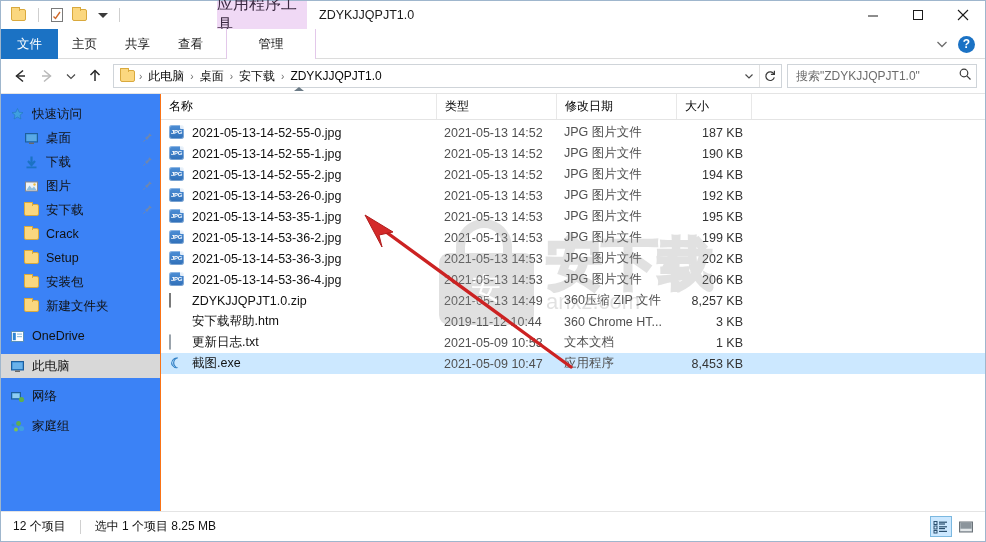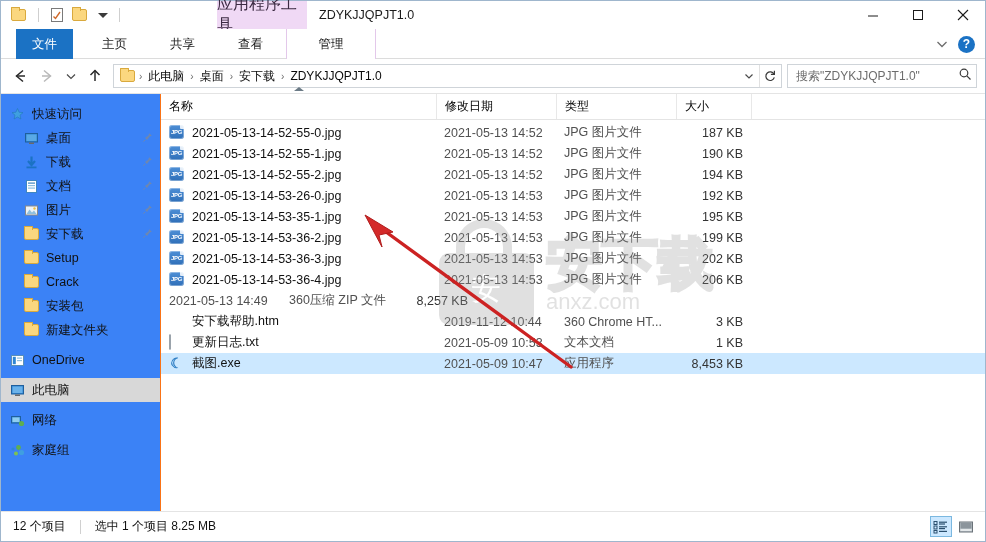--- a/index.html
+++ b/index.html
@@ -65,21 +65,20 @@
     flex: 0 0 30px;
     display: flex; align-items: stretch;
     background: #ffffff;
     border-bottom: 1px solid #dcdcdc;
   }
   .tab {
     display: flex; align-items: center; justify-content: center;
     font-size: 12.5px; color: #1b1b1b;
     padding: 0 14px; min-width: 46px;
     height: 30px;
-    margin-left: 15px;
   }
   .tab.file {
     background: #1b72c4; color: #ffffff;
     min-width: 52px; padding: 0 16px;
   }
   .tab.manage {
     background: #ffffff;
     border-left: 1px solid #e3c8ea;
     border-right: 1px solid #e3c8ea;
     min-width: 90px;
@@ -501,37 +500,20 @@
         </span>
         <span class="ni-label">下载</span>
         <span class="pin">
           <svg width="11" height="11" viewBox="0 0 11 11">
               <path d="M7.2 1.2 L9.8 3.8 L7.6 4.6 L5 8 L3 6 L6.4 3.4 Z" fill="#8a8a8a"></path>
               <line x1="3" y1="8" x2="1.4" y2="9.6" stroke="#8a8a8a" stroke-width="1"></line>
             </svg>
         </span>
       </div>
 
-      <div class="navitem lvl1">
-        <span class="ni-icon">
-          <svg width="15" height="15" viewBox="0 0 15 15">
-            <rect x="2.5" y="1.5" width="10" height="12" fill="#fff" stroke="#3f86c0"></rect>
-            <rect x="4" y="3.5" width="7" height="1.2" fill="#3f86c0"></rect>
-            <rect x="4" y="6" width="7" height="1.2" fill="#8fbfe0"></rect>
-            <rect x="4" y="8.5" width="7" height="1.2" fill="#8fbfe0"></rect>
-          </svg>
-        </span>
-        <span class="ni-label">文档</span>
-        <span class="pin">
-          <svg width="11" height="11" viewBox="0 0 11 11">
-              <path d="M7.2 1.2 L9.8 3.8 L7.6 4.6 L5 8 L3 6 L6.4 3.4 Z" fill="#8a8a8a"></path>
-              <line x1="3" y1="8" x2="1.4" y2="9.6" stroke="#8a8a8a" stroke-width="1"></line>
-            </svg>
-        </span>
-      </div>
 
       <div class="navitem lvl1">
         <span class="ni-icon">
           <svg width="15" height="15" viewBox="0 0 15 15">
             <rect x="1.5" y="3" width="12" height="9" fill="#eef3f7" stroke="#8a8a8a"></rect>
             <path d="M2.5 11 L5.5 6.5 L8 9.5 L10 7.5 L12.5 11 Z" fill="#8fc0e0"></path>
             <circle cx="10.5" cy="5.5" r="1.2" fill="#f0c040"></circle>
           </svg>
         </span>
         <span class="ni-label">图片</span>
@@ -553,28 +535,28 @@
               <path d="M7.2 1.2 L9.8 3.8 L7.6 4.6 L5 8 L3 6 L6.4 3.4 Z" fill="#8a8a8a"></path>
               <line x1="3" y1="8" x2="1.4" y2="9.6" stroke="#8a8a8a" stroke-width="1"></line>
             </svg>
         </span>
       </div>
 
       <div class="navitem lvl1">
         <span class="ni-icon">
             <span class="folder" style="left:1px;top:2px"></span>
           </span>
-        <span class="ni-label">Setup</span>
+        <span class="ni-label">Crack</span>
       </div>
 
       <div class="navitem lvl1">
         <span class="ni-icon">
             <span class="folder" style="left:1px;top:2px"></span>
           </span>
-        <span class="ni-label">Crack</span>
+        <span class="ni-label">Setup</span>
       </div>
 
       <div class="navitem lvl1">
         <span class="ni-icon">
             <span class="folder" style="left:1px;top:2px"></span>
           </span>
         <span class="ni-label">安装包</span>
       </div>
 
       <div class="navitem lvl1">
@@ -640,24 +622,24 @@
     </div>
 
     <div class="listpane">
 
       <div class="colhead">
         <div class="col" style="width:275px">
           <span class="sortcaret"></span>
           <span>名称</span>
         </div>
         <div class="col" style="width:120px">
+          <span>类型</span>
+        </div>
+        <div class="col" style="width:120px">
           <span>修改日期</span>
-        </div>
-        <div class="col" style="width:120px">
-          <span>类型</span>
         </div>
         <div class="col" style="width:75px">
           <span>大小</span>
         </div>
         <div class="col" style="flex:1 1 auto"></div>
       </div>
 
       <div class="rows">
 
         <div class="row">
@@ -798,20 +780,24 @@
             </div>
           <div class="cell type" style="width:120px">
               <span>JPG 图片文件</span>
             </div>
           <div class="cell size" style="width:75px">
               <span>206 KB</span>
             </div>
         </div>
 
         <div class="row">
+          <div class="cell name" style="width:275px">
+              <span class="fi"><span class="ic-zip"></span></span>
+              <span>ZDYKJJQPJT1.0.zip</span>
+            </div>
           <div class="cell date" style="width:120px">
               <span>2021-05-13 14:49</span>
             </div>
           <div class="cell type" style="width:120px">
               <span>360压缩 ZIP 文件</span>
             </div>
           <div class="cell size" style="width:75px">
               <span>8,257 KB</span>
             </div>
         </div>

